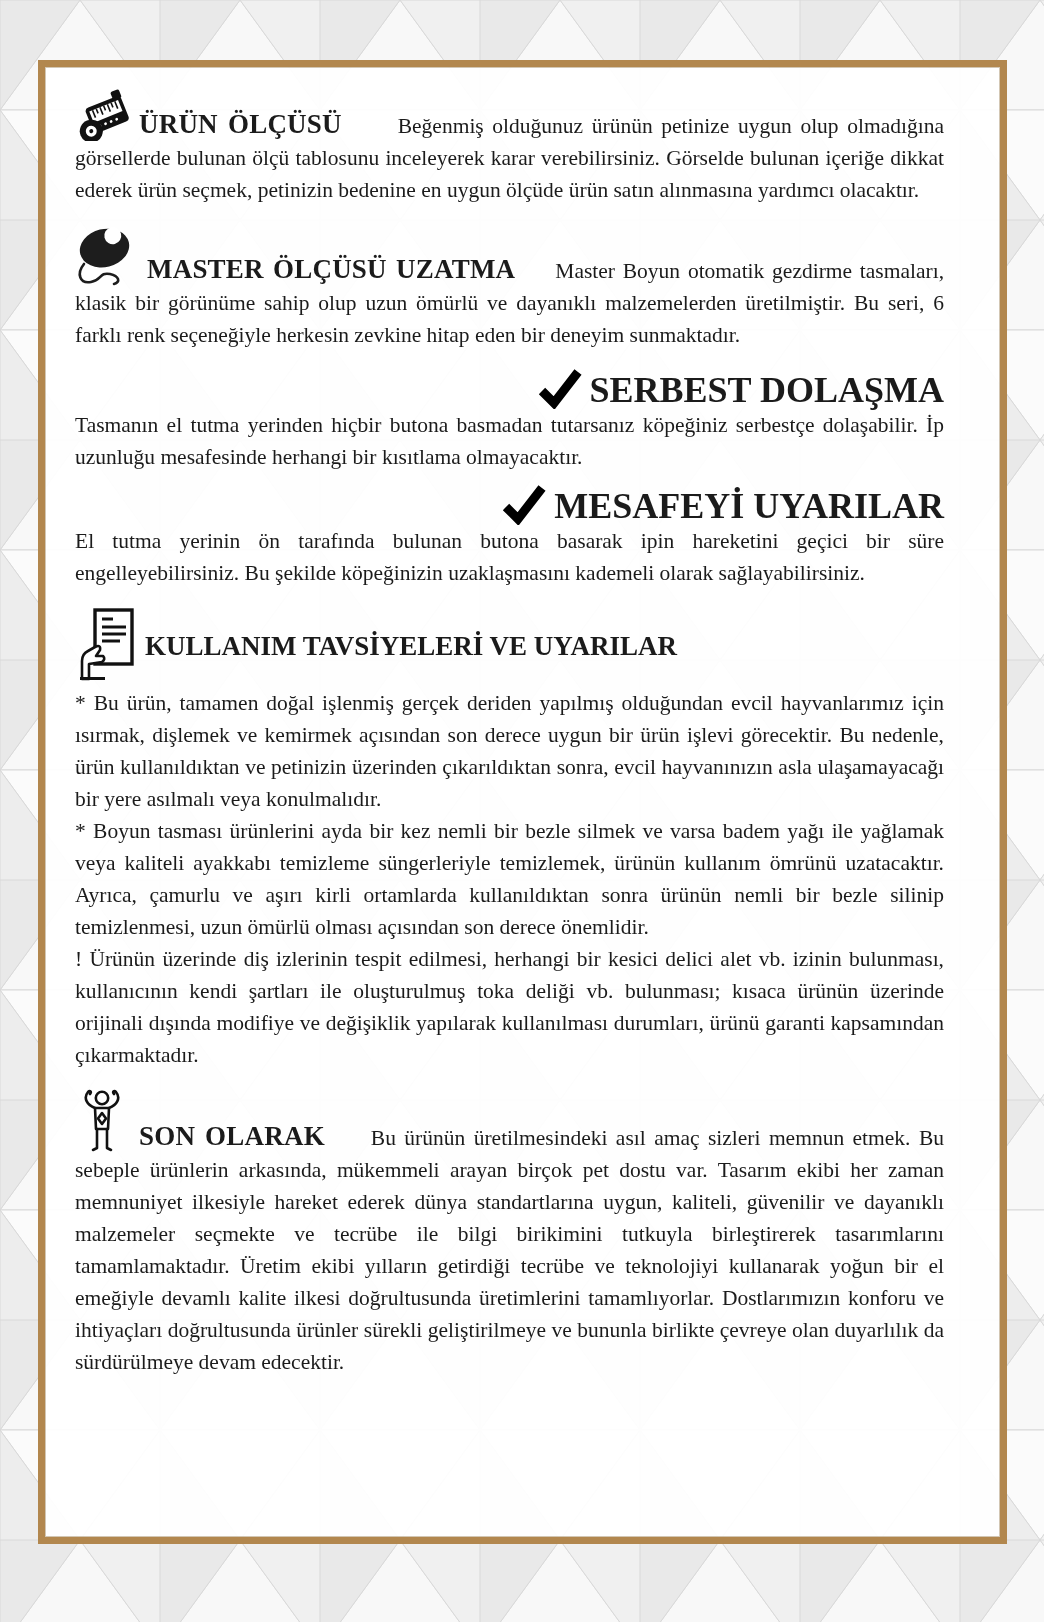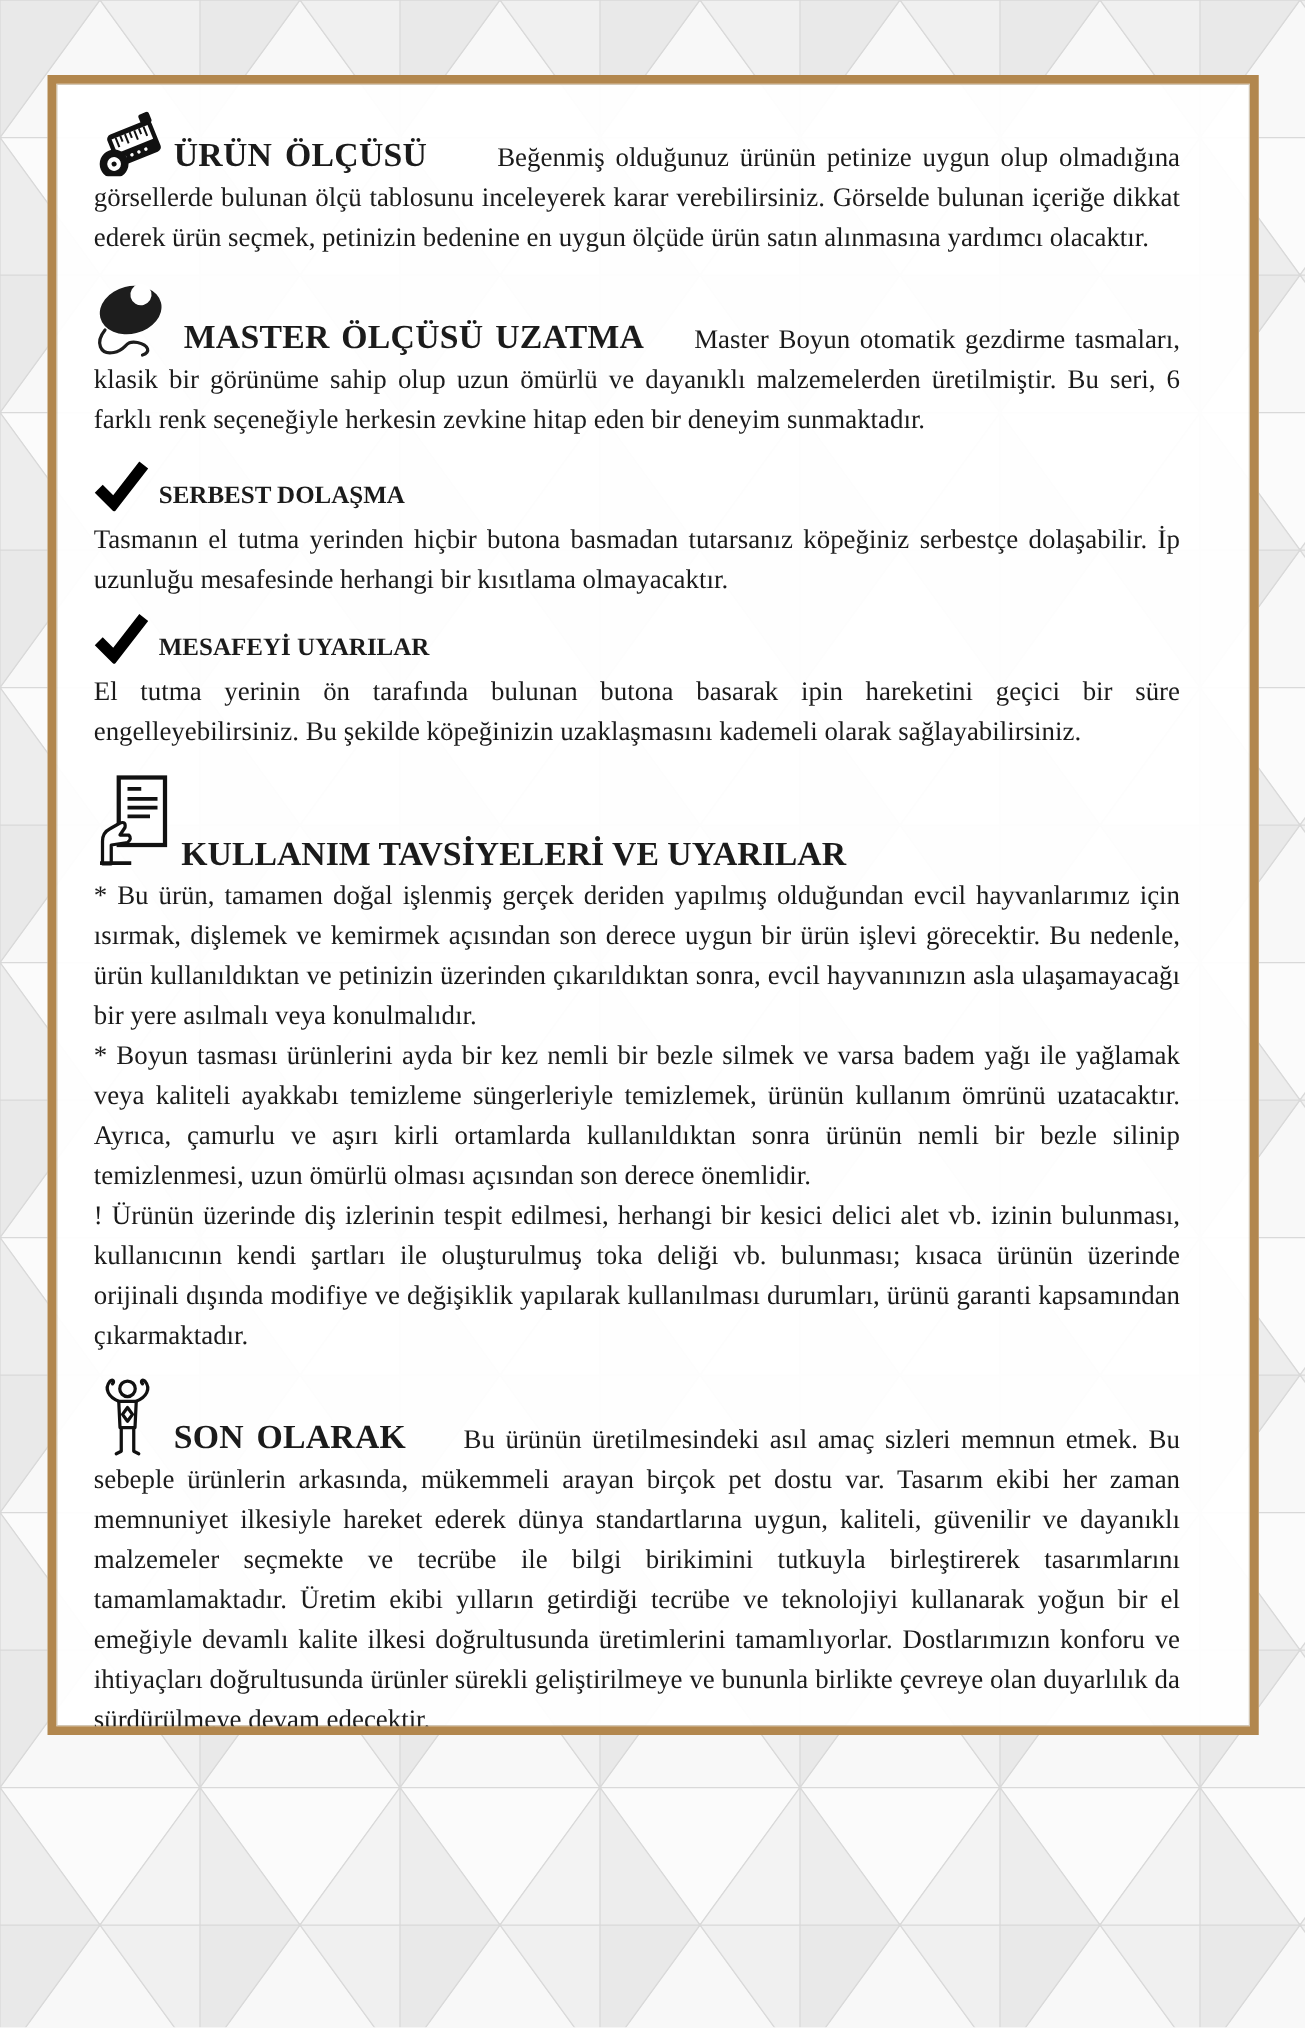--- a/index.html
+++ b/index.html
@@ -2,39 +2,39 @@
 <html><head>
 <meta charset="utf-8">
 <style>
   html,body{margin:0;padding:0;}
   body{
     width:1044px;height:1622px;position:relative;overflow:hidden;
     font-family:"Liberation Serif", serif;color:#1b1b1b;background:#f2f2f2;
   }
   .bg{position:absolute;left:0;top:0;}
   .frame{
-    position:absolute;left:38px;top:60px;width:969px;height:1328px;
+    position:absolute;left:38px;top:60px;width:969px;height:1484px;
     box-sizing:border-box;border:7px solid #b2874e;
     box-shadow:inset 0 0 0 1px rgba(130,95,40,.35);
     background:rgba(255,255,255,0.93);
     padding:16px 56px 0 30px;overflow:hidden;
   }
   p{margin:0;text-align:justify;font-size:21.5px;line-height:32px;}
   .sec{margin-top:12px;}
   .sec.first{margin-top:6px;}
   .sec.roomy{margin-top:18px;}
   .title-big{font-weight:bold;font-size:27px;letter-spacing:.2px;white-space:nowrap;}
-  .chk-head{font-weight:bold;font-size:20px;line-height:38px;text-align:left;margin:0;}
+  .chk-head{font-weight:bold;font-size:36px;line-height:38px;text-align:right;margin:0;}
   .icon{display:inline-block;vertical-align:-8px;margin-right:10px;}
   .icon.chk{vertical-align:-7px;margin-right:8px;}
   .icon svg{display:block;}
   .gap{display:inline-block;height:1px;}
   .gap.g1{width:56px;} .gap.g2{width:40px;} .gap.g3{width:46px;}
   .b{font-weight:normal;}
-  .doc-head{display:flex;align-items:flex-end;gap:10px;margin:0 0 2px 0;}
+  .doc-head{display:flex;align-items:center;gap:10px;margin:0 0 2px 0;}
   .doc-head .t{font-weight:bold;font-size:27px;line-height:30px;}
 </style>
 </head>
 <body>
 
 <svg class="bg" width="1044" height="1622" aria-hidden="true">
   <defs>
     <pattern id="tri" width="160" height="220" patternUnits="userSpaceOnUse">
       <rect width="160" height="220" fill="#f5f5f5"></rect>
       <polygon points="0,110 80,0 160,110" fill="#f8f8f8" stroke="#d9d9d9" stroke-width="1"></polygon>

